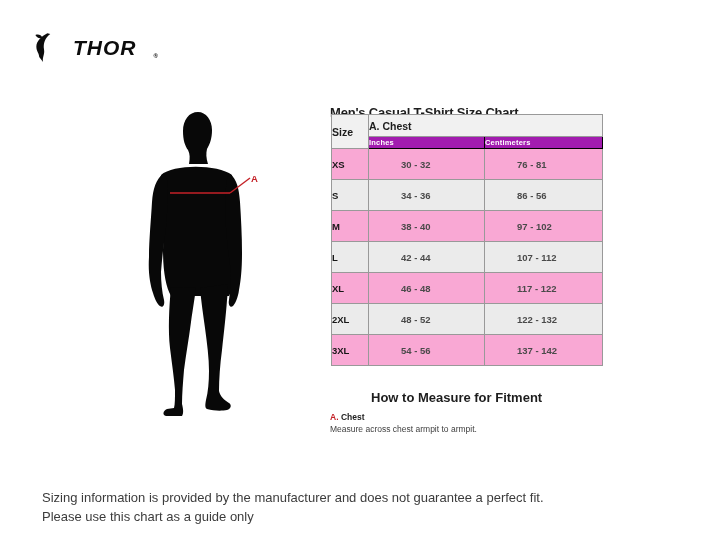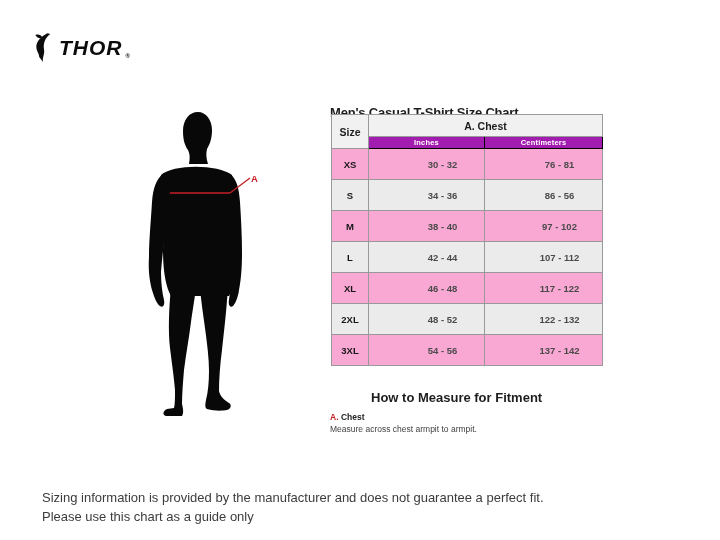--- a/index.html
+++ b/index.html
@@ -4,21 +4,21 @@
 <style>
   * { margin: 0; padding: 0; box-sizing: border-box; }
   html, body { background: #ffffff; }
   body {
     font-family: "Liberation Sans", "DejaVu Sans", sans-serif;
     width: 720px; height: 540px; position: relative; overflow: hidden;
   }
   .page { position: absolute; inset: 0; width: 720px; height: 540px; background: #fff; }
 
   
-  .logo { position: absolute; left: 33px; top: 33px; display: flex; align-items: center; gap: 3px; }
+  .logo { position: absolute; left: 33px; top: 33px; display: flex; align-items: center; gap: 17px; }
   .logo-icon { width: 23px; height: 29px; }
   .logo-text {
     font-size: 21px; font-weight: bold; font-style: italic;
     letter-spacing: 1px; color: #0c0c0c; line-height: 29px;
   }
   .logo-reg { font-size: 6px; font-weight: bold; color: #0c0c0c; align-self: flex-end; margin-bottom: 3px; }
 
   
   .figure-wrap { position: absolute; left: 148px; top: 112px; width: 120px; height: 304px; }
 
@@ -26,21 +26,21 @@
   .chart-title {
     position: absolute; left: 330px; top: 86px;
     font-size: 13px; font-weight: bold; color: #1d1d1d; letter-spacing: -0.2px; margin-top: 19px;
   }
   .size-table {
     position: absolute; left: 331px; top: 114px;
     border-collapse: collapse; table-layout: fixed; width: 271px;
     border: 1px solid #8f8f8f;
   }
   .size-table th, .size-table td {
-    border: 1px solid #999; text-align: center; vertical-align: middle; padding: 0;
+    border: 1px solid #999; text-align: left; vertical-align: middle; padding: 0;
   }
   .size-table thead th.group-hdr {
     background: #f1f1f1; color: #1c1c1c; font-size: 10.5px; font-weight: bold; height: 22px;
   }
   .size-table thead th.unit-hdr {
     background: #a21caf; color: #fff; font-size: 7.5px; font-weight: bold;
     height: 12px; letter-spacing: 0.2px; border-color: #000;
   }
   .size-table tbody tr { height: 31px; background: #f9a8d4; }
   .size-table tbody tr:nth-child(even) { background: #ebebeb; }

